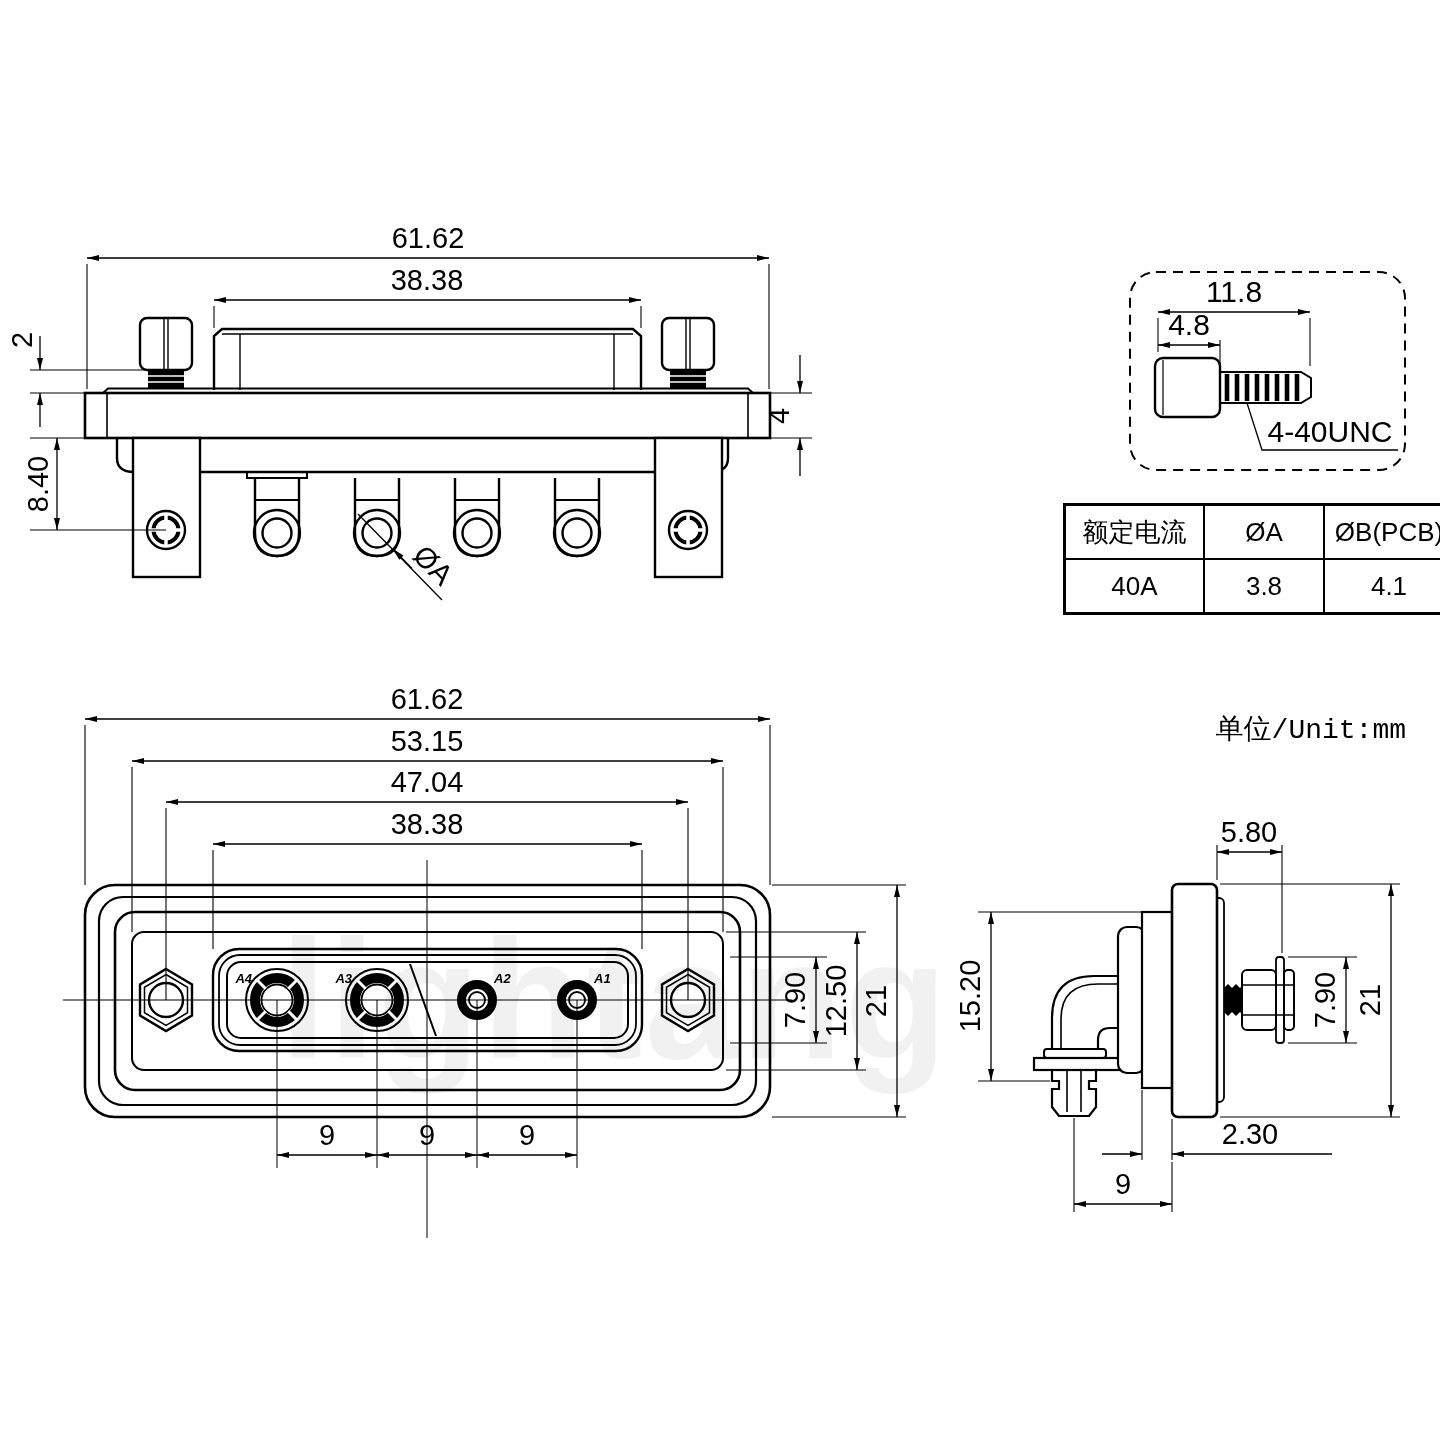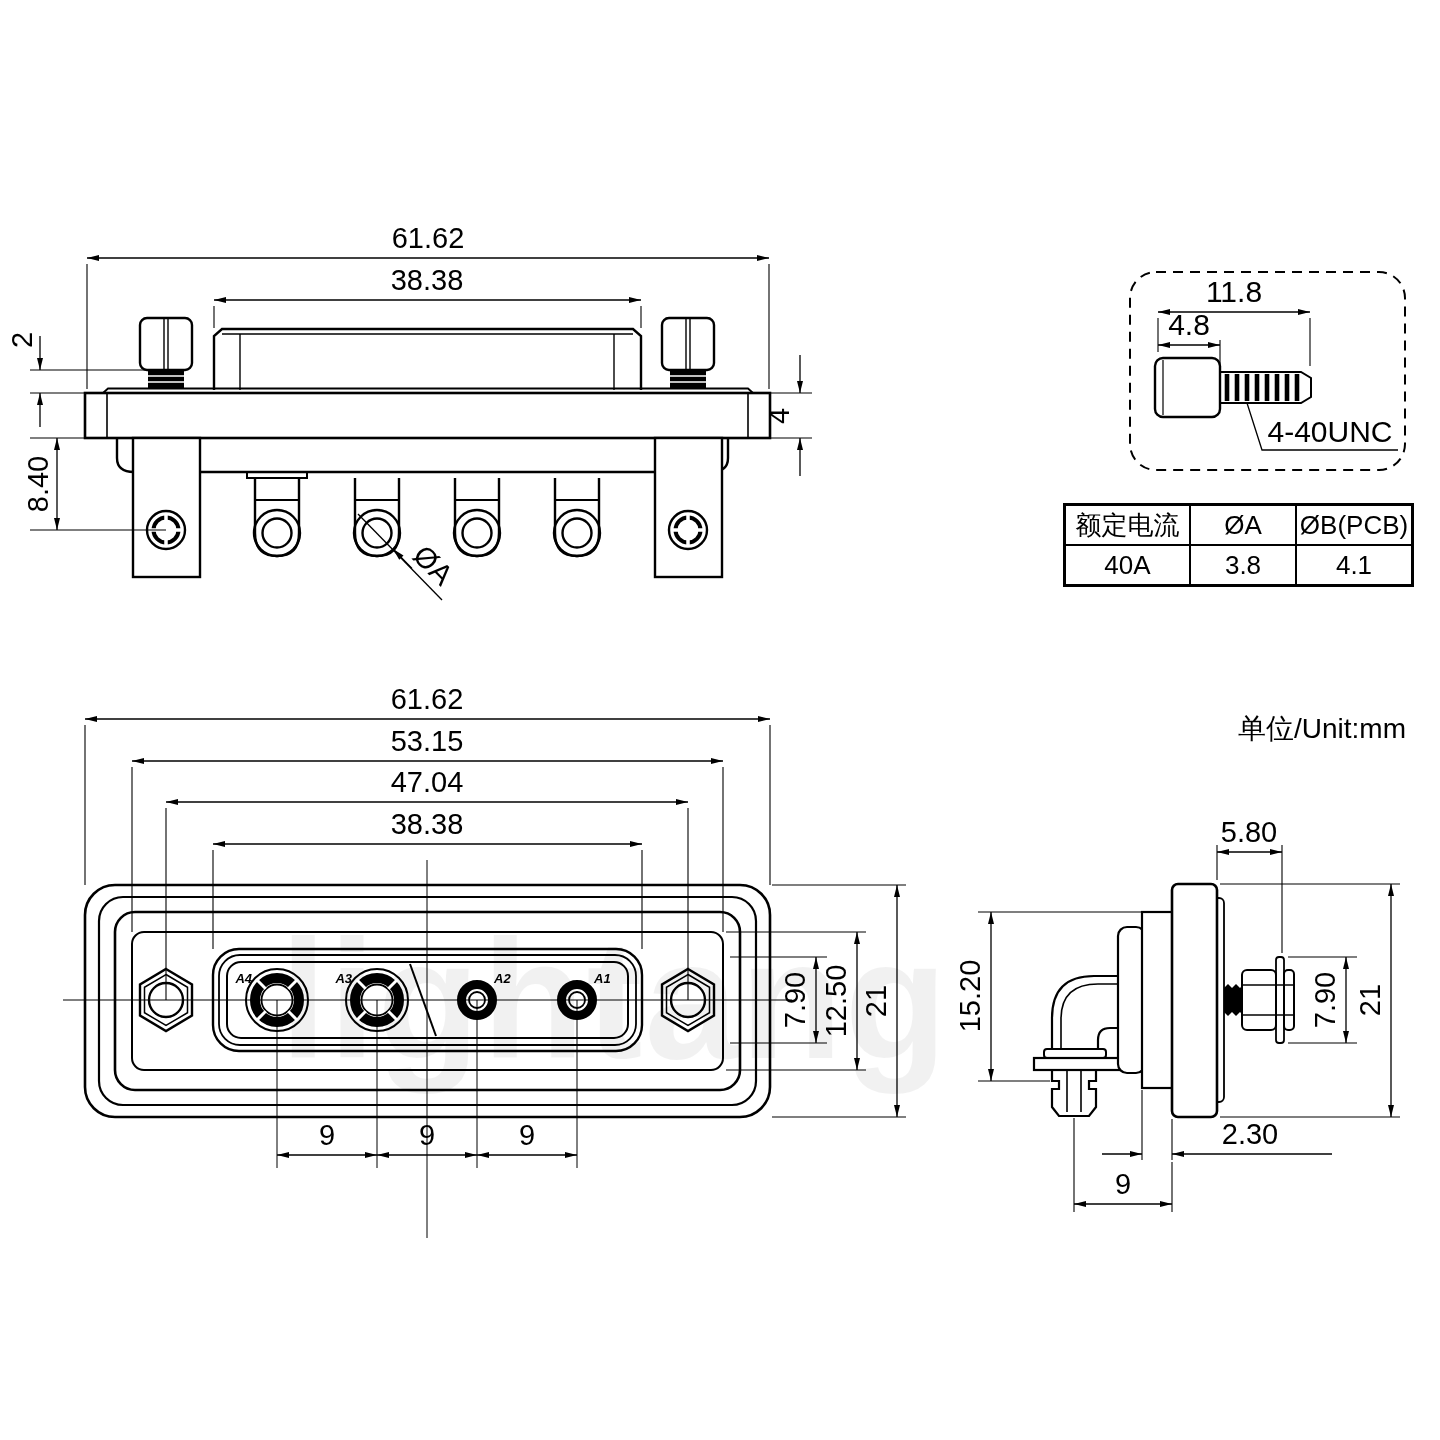--- a/index.html
+++ b/index.html
@@ -6,23 +6,23 @@
   #canvas{position:relative;width:1440px;height:1440px;background:#fff;overflow:hidden;
           font-family:"Liberation Sans",sans-serif;}
   svg text{font-family:"Liberation Sans",sans-serif;fill:#000;}
   .dim{font-size:29px;}
   .dim-sm{font-size:30px;}
   .pinlab{font-size:13px;font-weight:bold;font-style:italic;}
   .wm{font-size:168px;font-weight:bold;fill:rgba(0,0,0,0.055);letter-spacing:2px;}
   #spec-table{position:absolute;left:1063px;top:503px;width:341px;border-collapse:collapse;
               table-layout:fixed;background:#fff;}
   #spec-table td,#spec-table th{border:2px solid #000;height:38px;text-align:center;
-              font-weight:normal;font-size:26px;padding:0;color:#000;}
+              font-weight:normal;font-size:26px;padding:7px;color:#000;}
   #spec-table{border:3px solid #000;}
-  #unit-note{position:absolute;right:34px;top:710px;font-size:28px;color:#000;text-align:center;}
+  #unit-note{position:absolute;right:34px;top:710px;font-size:28px;color:#000;text-align:center;font-family:Liberation Mono, monospace;}
 </style>
 </head>
 <body>
 
 <div id="canvas">
 <svg viewBox="0 0 1440 1440" width="1440" height="1440">
   <defs>
     <marker id="ar" viewBox="0 0 13 8" refX="12.5" refY="4" markerWidth="13" markerHeight="8" markerUnits="userSpaceOnUse" orient="auto-start-reverse">
       <path d="M0.5,1 L12.5,4 L0.5,7 Z" fill="#000"></path>
     </marker>

